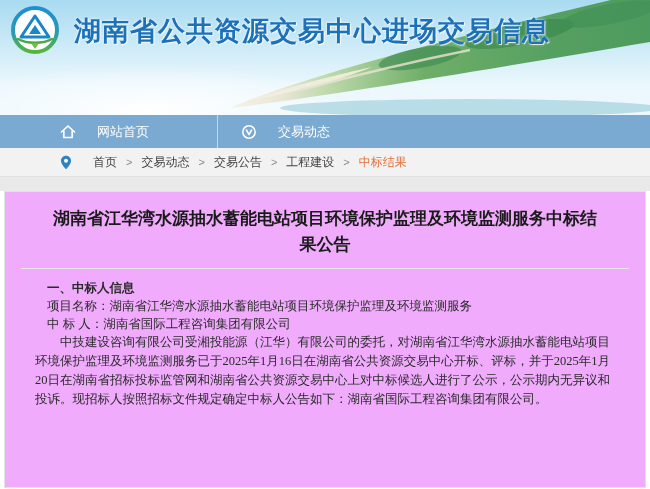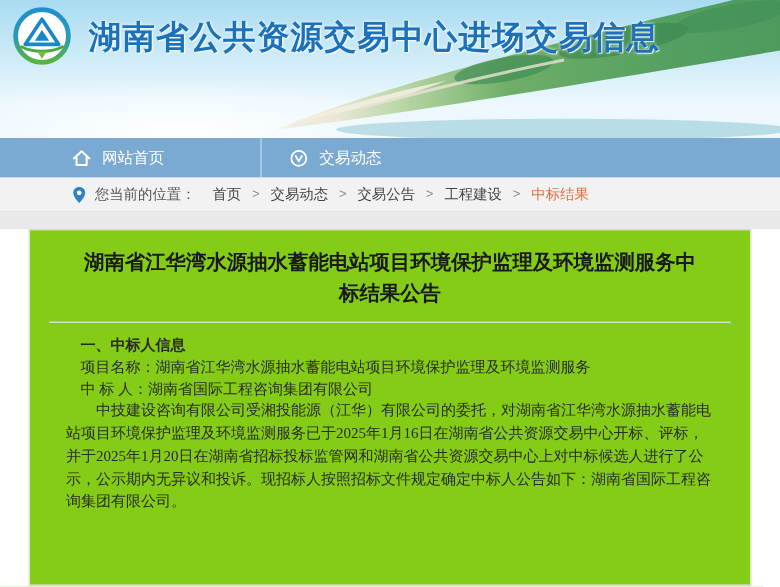--- a/index.html
+++ b/index.html
@@ -24,42 +24,42 @@
   .banner-title{
     position:absolute;left:74px;top:13px;margin:0;
     font-size:27px;font-weight:bold;letter-spacing:1px;color:var(--banner_text);
     text-shadow:0 0 3px rgba(255,255,255,.9),1px 1px 0 rgba(255,255,255,.7);
     white-space:nowrap;
   }
 
   
   .nav{display:flex;height:33px;background:var(--nav_bg);}
   .nav-item{
-    display:flex;align-items:center;gap:9px;flex:0 0 217px;box-sizing:border-box;
+    display:flex;align-items:center;gap:21px;flex:0 0 217px;box-sizing:border-box;
     color:var(--nav_text);font-size:13px;cursor:pointer;text-decoration:none;
   }
   .nav-item + .nav-item{border-left:1px solid rgba(255,255,255,.55);}
   .nav-item .nicon{display:inline-flex;width:16px;height:16px;}
 
   
   .breadcrumb{
     display:flex;align-items:center;height:28px;background:var(--breadcrumb_bg);
     border-bottom:1px solid #e0e0e0;padding-left:60px;font-size:12px;color:var(--breadcrumb_text);
   }
   .breadcrumb .pin{display:inline-flex;margin-right:7px;}
   .crumb{color:#444;text-decoration:none;margin:0 9px;cursor:pointer;}
   .crumb.first{margin-left:14px;}
   .crumb-sep{color:#8a8a8a;font-size:11px;}
   .crumb.current{color:var(--breadcrumb_active);cursor:default;}
 
   .gap-band{height:14px;background:var(--page_gap_bg);}
 
   
   .card{
-    margin:0 24px;background:#84cc16;border:1px solid var(--card_border);
+    margin:0 4px;background:#f0abfc;border:1px solid var(--card_border);
     height:297px;overflow:hidden;box-sizing:border-box;padding-top:12px;
   }
   .article-title{
     margin:0;padding:2px 40px 0;text-align:center;
     font-size:17px;font-weight:bold;line-height:26px;color:var(--title_text);
   }
   .title-divider{border:none;border-top:1px solid #e6e6e6;margin:10px 16px 0;}
   .article-meta{
     margin-top:9px;text-align:center;font-size:11px;color:var(--meta_text);
   }
@@ -146,21 +146,20 @@
     </a>
   </nav>
 
   <div class="breadcrumb">
     <span class="pin">
       <svg viewBox="0 0 12 15" width="12" height="15">
         <path d="M6,0.8 C3.2,0.8 1,3 1,5.7 C1,9.4 6,14.2 6,14.2 C6,14.2 11,9.4 11,5.7 C11,3 8.8,0.8 6,0.8 Z" fill="#2f81c3"></path>
         <circle cx="6" cy="5.7" r="2" fill="#ffffff"></circle>
       </svg>
     </span>
-    <span>您当前的位置：</span>
     <a class="crumb first">首页</a>
     <span class="crumb-sep">&gt;</span>
     <a class="crumb">交易动态</a>
     <span class="crumb-sep">&gt;</span>
     <a class="crumb">交易公告</a>
     <span class="crumb-sep">&gt;</span>
     <a class="crumb">工程建设</a>
     <span class="crumb-sep">&gt;</span>
     <span class="crumb current">中标结果</span>
   </div>

